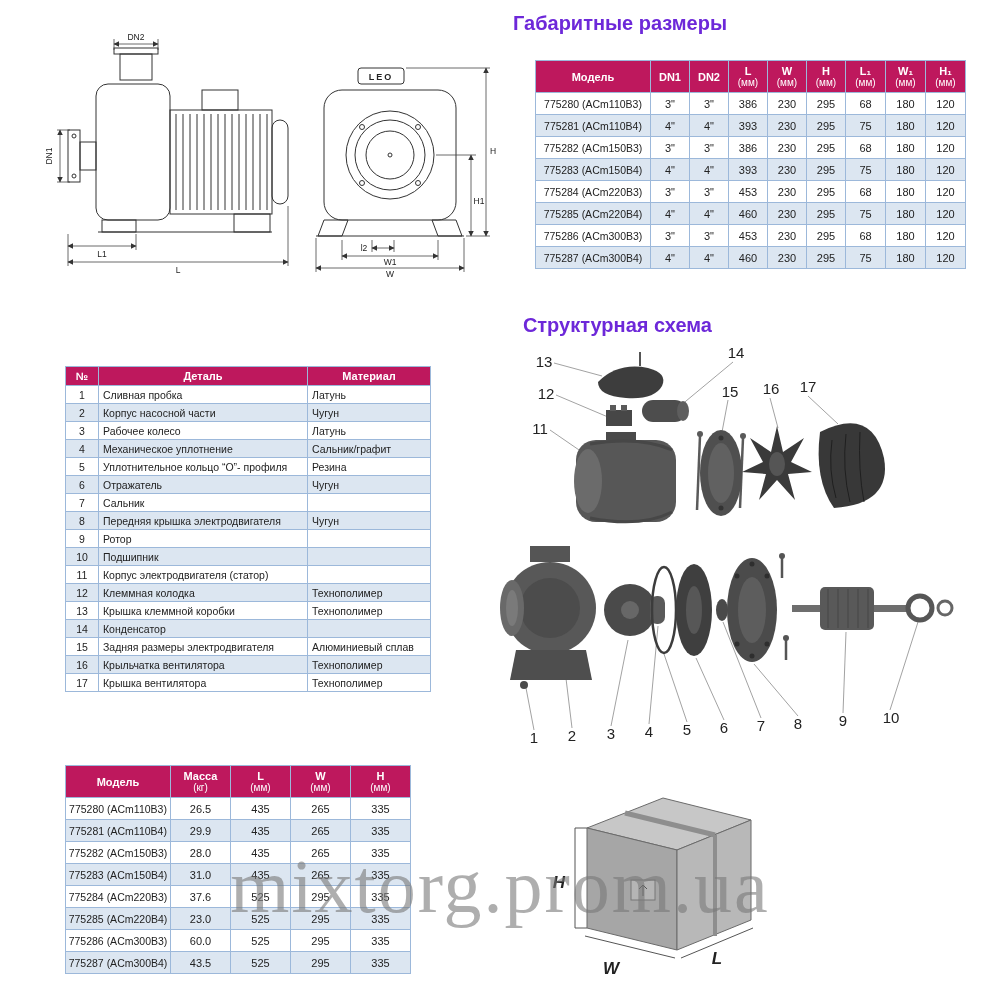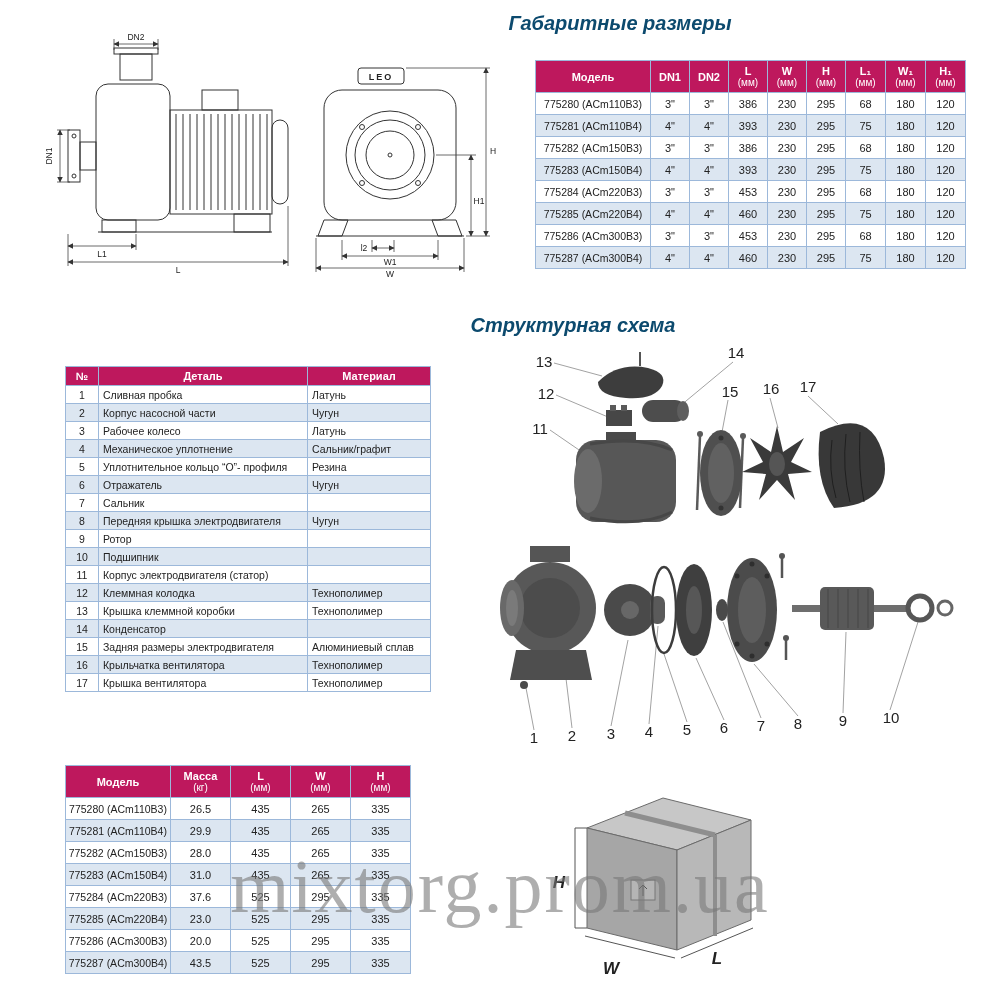--- a/index.html
+++ b/index.html
@@ -1,22 +1,22 @@
 <!DOCTYPE html>
 <html><head>
 <meta charset="utf-8">
 <style>
   * { margin:0; padding:0; box-sizing:border-box; }
   html,body { background:#fff; }
   body { font-family:"Liberation Sans", sans-serif; color:#222; }
   .page { position:relative; width:1000px; height:1000px; background:#fff; overflow:hidden; }
 
-  .section-title { position:absolute; font-size:20px; font-weight:bold; color:#0c4a6e; text-align:center;font-style:italic; }
+  .section-title { position:absolute; font-size:20px; font-weight:bold; color:#6d28d9; text-align:center; }
   #dim-title { left:460px; top:12px; width:320px; }
-  #structure-title { left:423px; top:314px; width:300px; }
+  #structure-title { left:412px; top:314px; width:300px;text-align:right; }
   #packaging-title { left:320px; top:733px; width:300px; }
 
   table { border-collapse:collapse; table-layout:fixed; background:#fff; }
   th, td { border:1px solid #9cb8da; }
   thead th { background:#be185d; color:#fff; font-weight:bold; text-align:center; vertical-align:middle; font-size:11px; }
   tbody tr:nth-child(even) td { background:#dce6f1; }
   td { text-align:center; }
   .h-unit { font-size:10px; font-weight:normal; }
 
   #dim-table { position:absolute; left:535px; top:60px; width:430px; }
@@ -579,21 +579,21 @@
         </tr>
         <tr>
           <td>775285 (ACm220B4)</td>
           <td>23.0</td>
           <td>525</td>
           <td>295</td>
           <td>335</td>
         </tr>
         <tr>
           <td>775286 (ACm300B3)</td>
-          <td>20.0</td>
+          <td>60.0</td>
           <td>525</td>
           <td>295</td>
           <td>335</td>
         </tr>
         <tr>
           <td>775287 (ACm300B4)</td>
           <td>43.5</td>
           <td>525</td>
           <td>295</td>
           <td>335</td>

